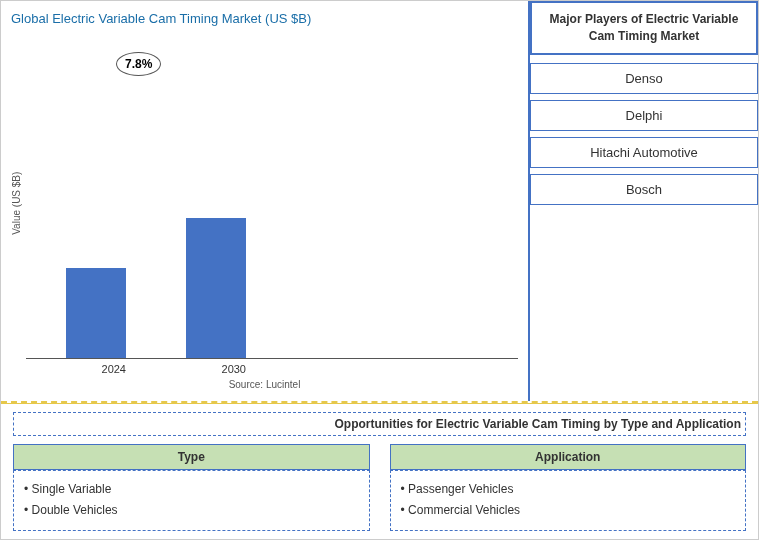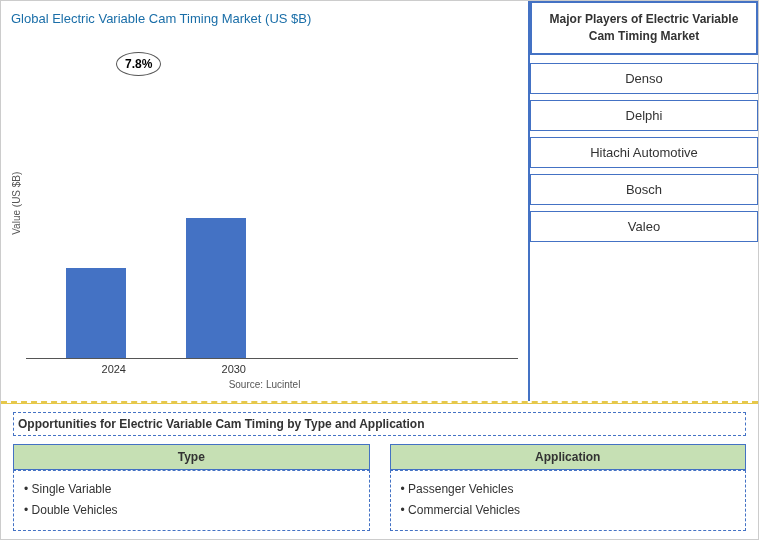--- a/index.html
+++ b/index.html
@@ -161,21 +161,21 @@
       color: #333;
     }
 
     
     .bottom-section {
       padding: 8px 12px 8px 12px;
       border-top: 1px solid #e6c84a;
     }
 
     .bottom-title {
-      text-align: left;
+      text-align: right;
       font-weight: bold;
       font-size: 12px;
       color: #333;
       margin-bottom: 8px;
       border: 1.5px dashed #4472c4;
       padding: 4px;
     }
 
     .bottom-columns {
       display: flex;
@@ -253,21 +253,20 @@
 
       <div class="source-label">Source: Lucintel</div>
     </div>
 
     <div class="players-panel">
       <div class="players-header">Major Players of Electric Variable Cam Timing Market</div>
       <div class="player-item">Denso</div>
       <div class="player-item">Delphi</div>
       <div class="player-item">Hitachi Automotive</div>
       <div class="player-item">Bosch</div>
-      <div class="player-item">Valeo</div>
     </div>
   </div>
 
   <div class="bottom-section">
     <div class="bottom-title">Opportunities for Electric Variable Cam Timing by Type and Application</div>
     <div class="bottom-columns">
       <div class="bottom-col">
         <div class="col-header">Type</div>
         <div class="col-content">
           <p>Single Variable</p>

